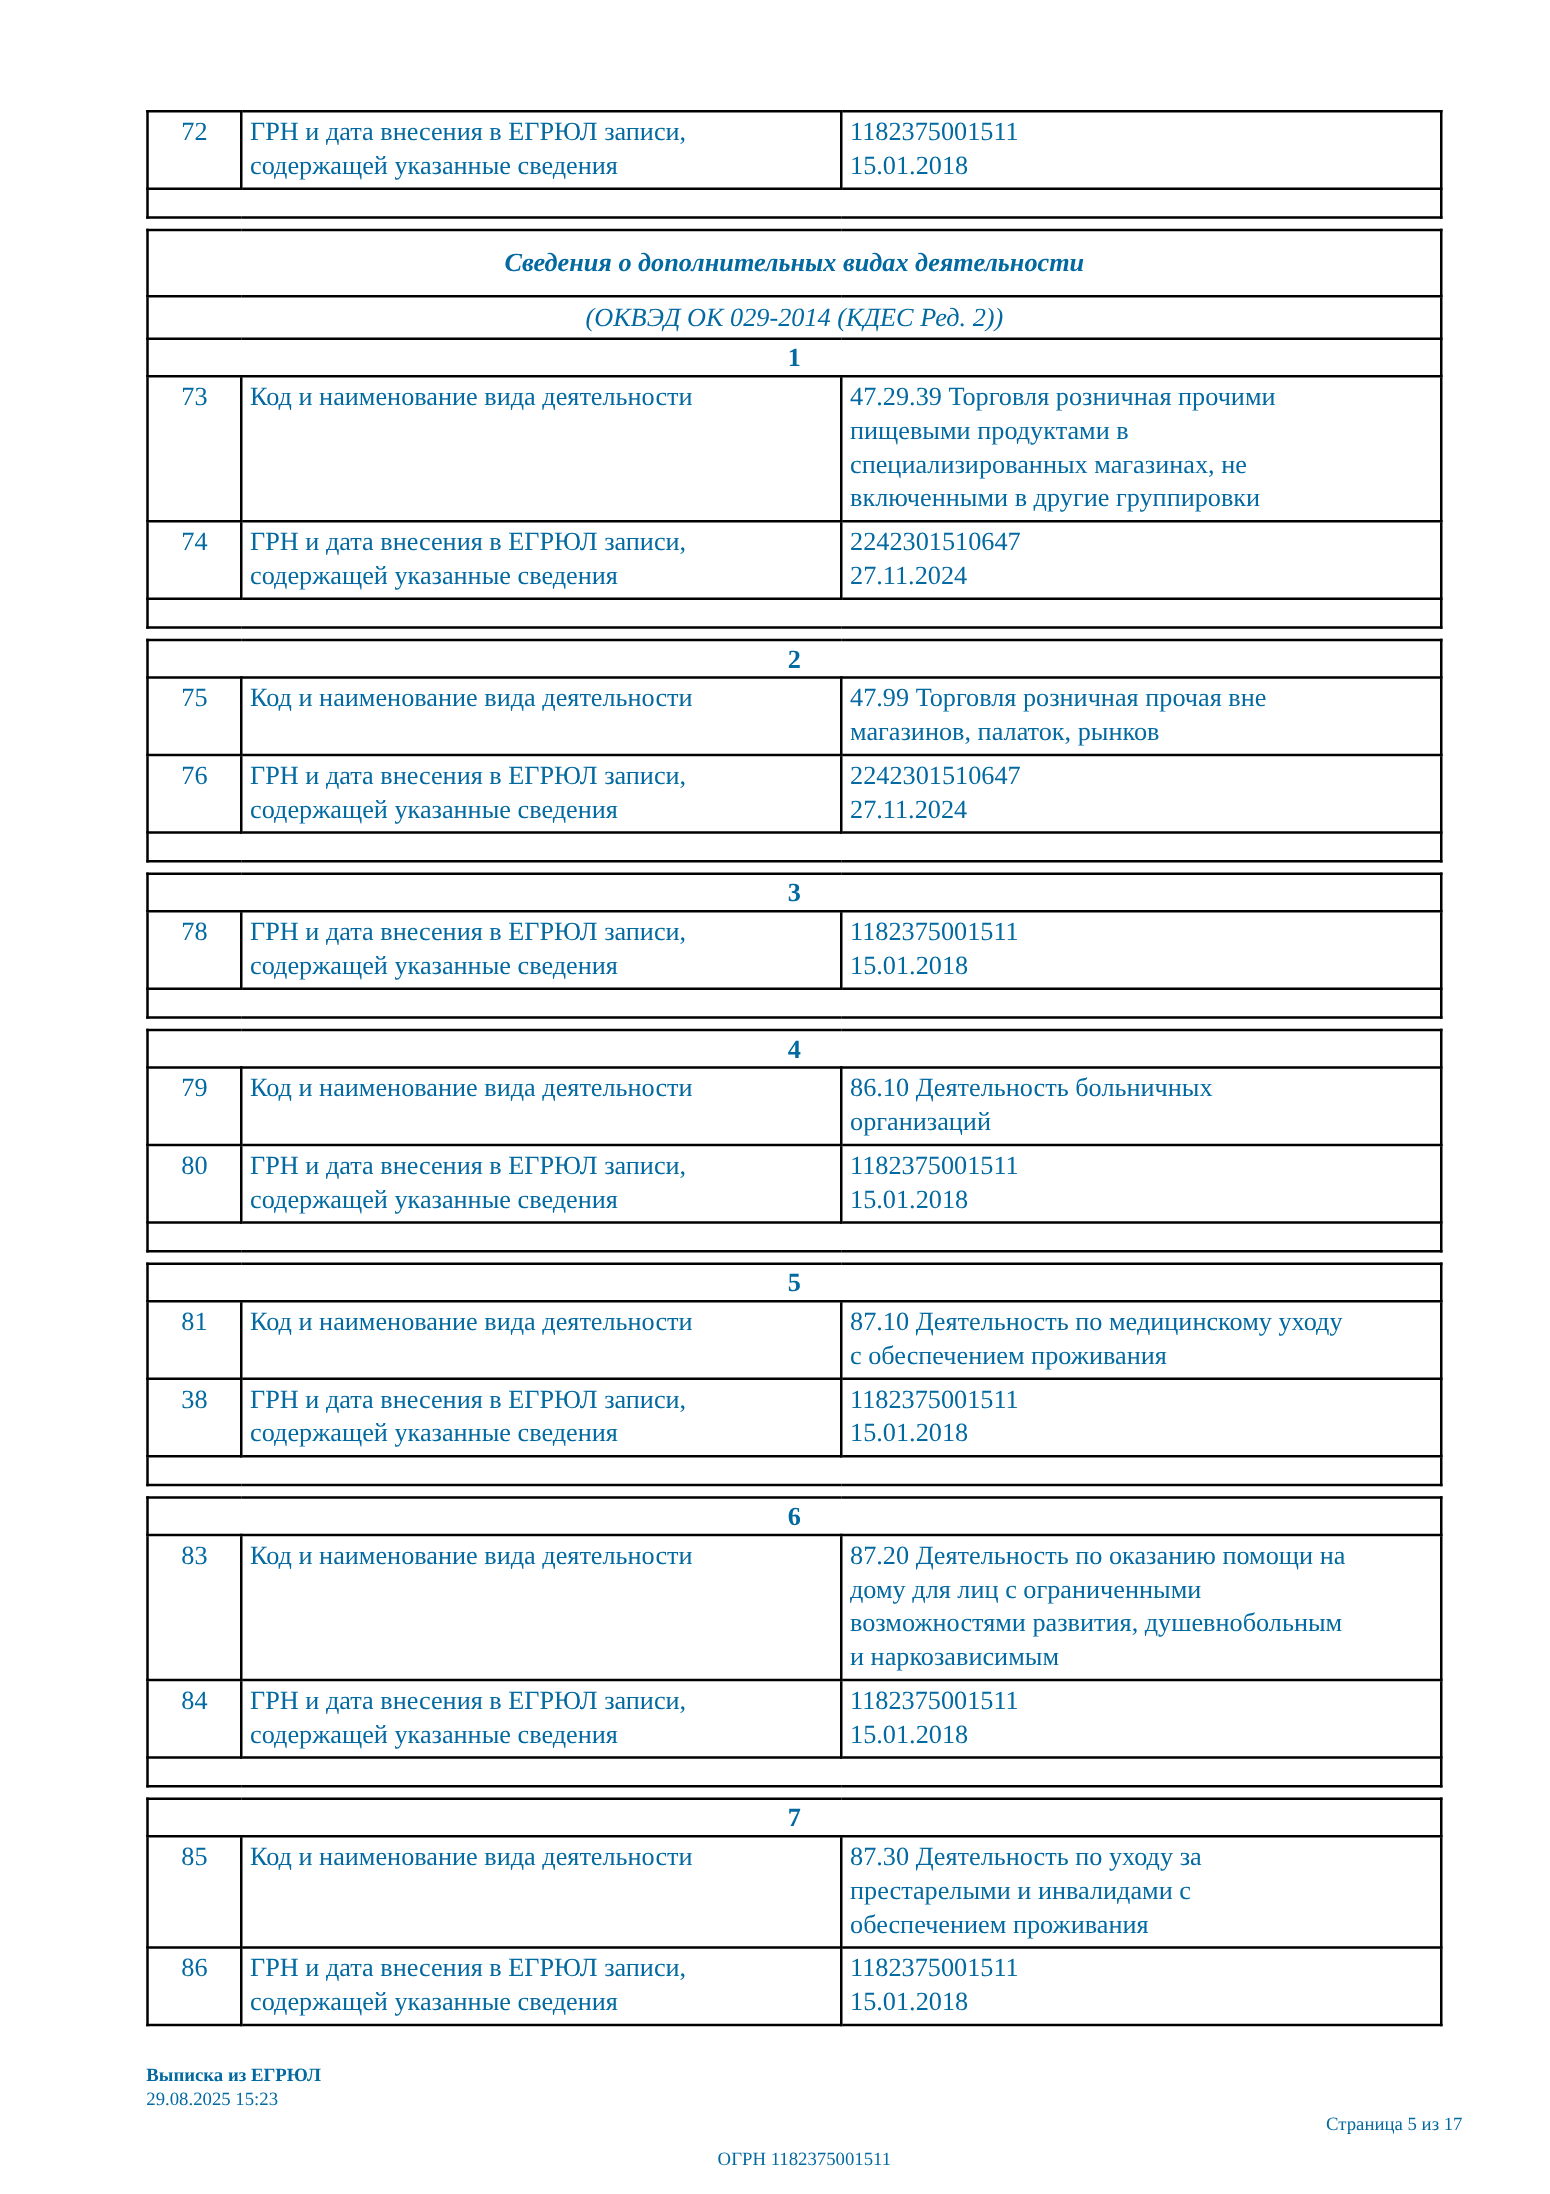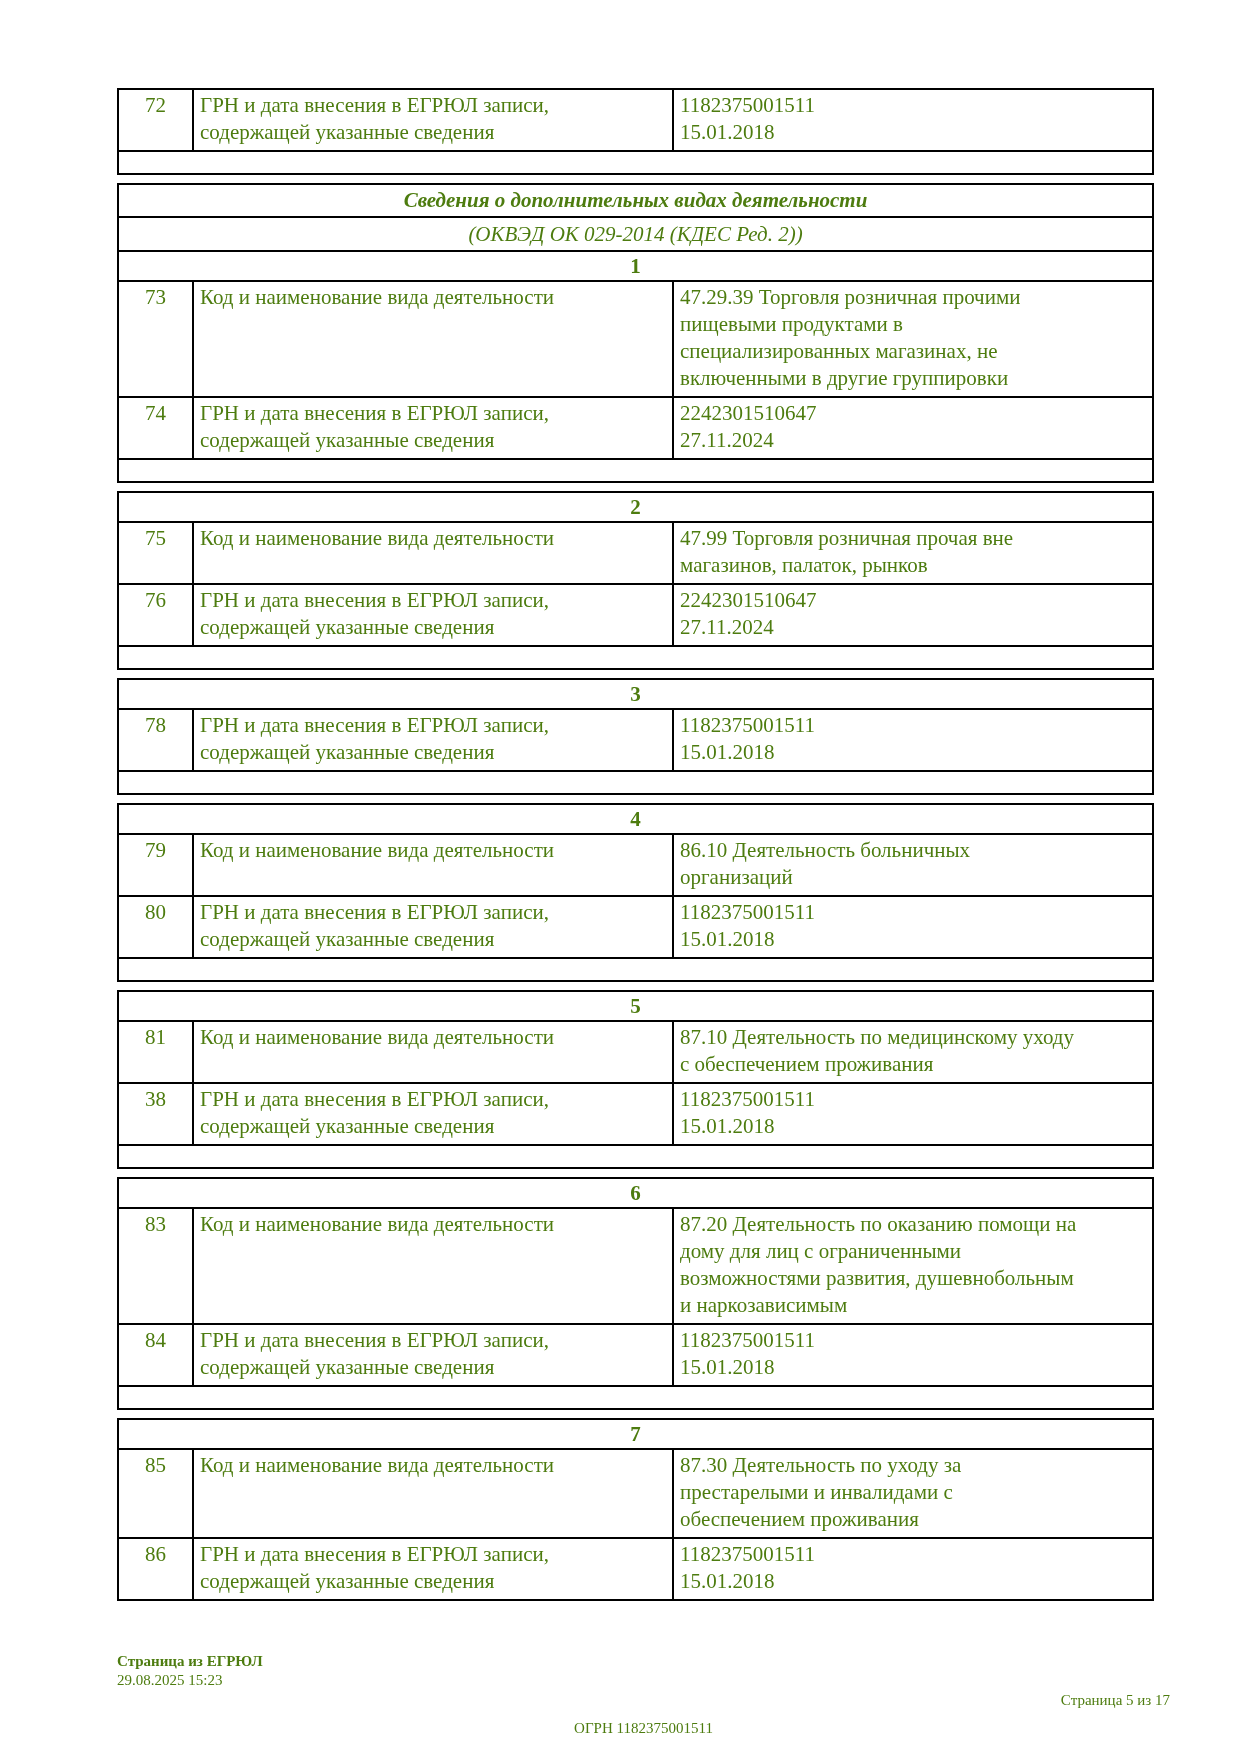--- a/index.html
+++ b/index.html
@@ -1,21 +1,21 @@
 <!DOCTYPE html>
 <html lang="ru"><head>
 <meta charset="utf-8">
 <style>
   html, body { margin: 0; padding: 0; background: #ffffff; }
   .page {
     position: relative;
     width: 1240px;
     height: 1755px;
     background: #ffffff;
-    color: #4d7c0f;
+    color: #0369a1;
     font-family: "Liberation Serif", "DejaVu Serif", serif;
     overflow: hidden;
   }
   .content {
     position: absolute;
     left: 117px;
     top: 88px;
     width: 1035px;
   }
   table.blk {
@@ -35,21 +35,21 @@
   col.c2 { width: 480px; }
   col.c3 { width: 480px; }
   td.num { text-align: center; }
   td.lbl, td.val { white-space: pre-line; }
   tr.title td {
     text-align: center;
     font-weight: bold;
     font-style: italic;
     vertical-align: middle;
     height: 24px;
-    padding: 2px 6px;
+    padding: 12px 6px;
   }
   tr.subtitle td {
     text-align: center;
     font-style: italic;
     vertical-align: middle;
     height: 32px;
     padding: 0 4px;
   }
   tr.numrow td {
     text-align: center;
@@ -316,19 +316,19 @@
           <td class="val">1182375001511
 15.01.2018</td>
         </tr>
       </tbody>
     </table>
 
   </div>
 
   <div class="footer">
     <div class="f-left">
-      <div class="f-doc">Страница из ЕГРЮЛ</div>
+      <div class="f-doc">Выписка из ЕГРЮЛ</div>
       <div>29.08.2025 15:23</div>
     </div>
     <div class="f-center">ОГРН 1182375001511</div>
     <div class="f-right">Страница 5 из 17</div>
   </div>
 </div>
 
 </body></html>

